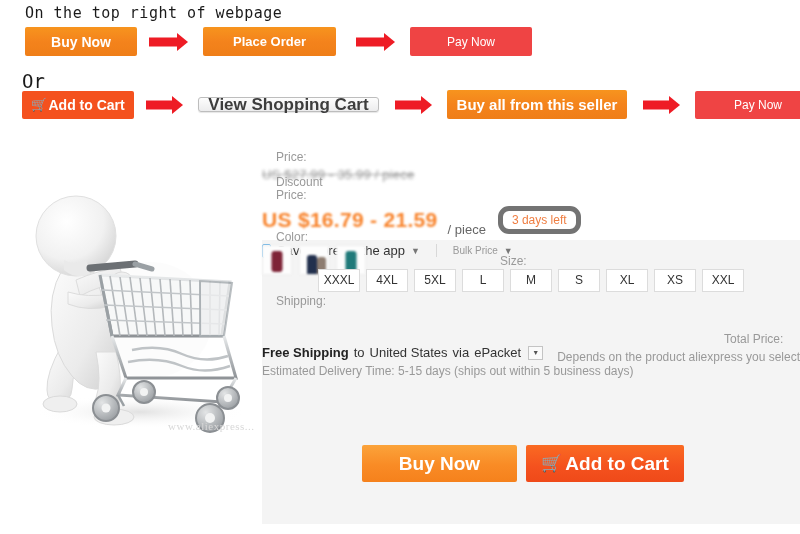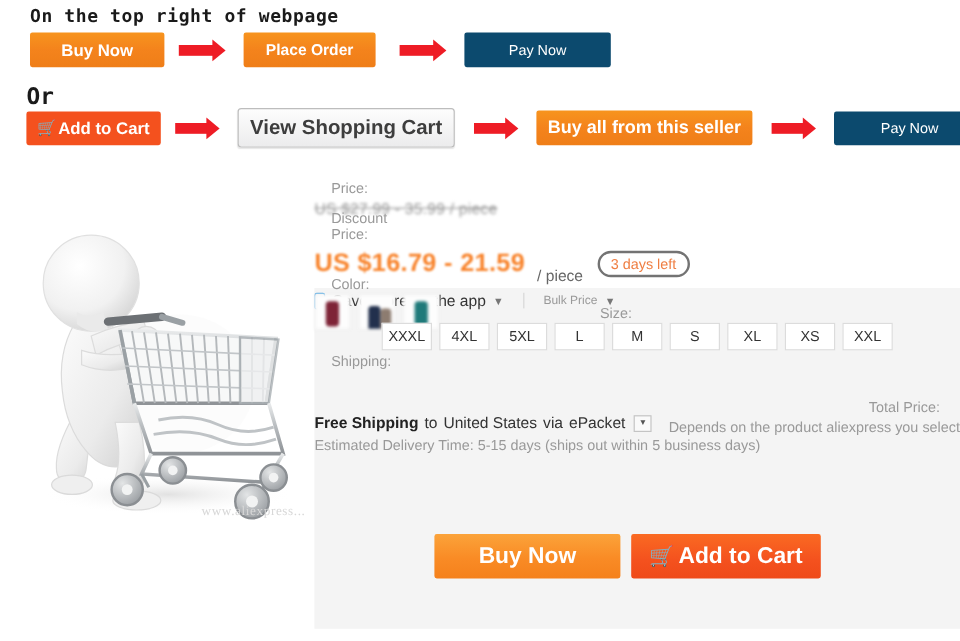--- a/index.html
+++ b/index.html
@@ -9,21 +9,21 @@
     font-family: "Liberation Sans", sans-serif;
     overflow: hidden;
   }
   .page { position: relative; width: 800px; height: 534px; background: #fff; }
 
   
   .flow-heading {
     position: absolute;
     font-family: "DejaVu Sans Mono", monospace;
     font-size: 15px;
-    font-weight: 700;
+    font-weight: 400;
     color: #1a1a1a;
     letter-spacing: 0.5px;
     white-space: nowrap;
   }
   #heading-top { left: 25px; top: 4px; }
   #heading-or  { left: 22px; top: 70px; font-size: 19px; letter-spacing: 0; }
 
   .flow-row { position: absolute; display: flex; align-items: center; }
   #flow-row-1 { left: 25px; top: 27px; }
   #flow-row-2 { left: 22px; top: 90px; }
@@ -31,37 +31,37 @@
   .fbtn {
     display: flex; align-items: center; justify-content: center;
     color: #ffffff;
     white-space: nowrap;
     border-radius: 2px;
     font-weight: 700;
   }
   .fbtn.orange-grad {
     background: linear-gradient(to bottom, #f7941e 0%, #f4831c 50%, #ef7e18 100%);
   }
-  .fbtn.orange-flat { background: #0c4a6e; font-weight: 400; }
+  .fbtn.orange-flat { background: #ef4444; font-weight: 400; }
   .fbtn.red-orange { background: #f4511e; }
   .fbtn.grey {
     background: linear-gradient(to bottom, #fdfdfd 0%, #ececed 100%);
     border: 1px solid #bdbdbd;
     color: #3d3d3d;
     border-radius: 3px;
     box-shadow: 0 1px 1px rgba(0,0,0,.10);
   }
 
   
   #fbtn-buy-now-1    { width: 112px; height: 29px; font-size: 14px; }
-  #fbtn-place-order  { width: 110px; height: 29px; font-size: 13px; }
+  #fbtn-place-order  { width: 133px; height: 29px; font-size: 13px; }
   #fbtn-pay-now-1    { width: 122px; height: 29px; font-size: 12px; font-weight: 400; }
   
   #fbtn-add-cart-1   { width: 112px; height: 28px; font-size: 14px; }
-  #fbtn-view-cart    { width: 181px; height: 33px; font-size: 17px; }
+  #fbtn-view-cart    { width: 181px; height: 15px; font-size: 17px; }
   #fbtn-buy-all      { width: 180px; height: 29px; font-size: 15px; }
   #fbtn-pay-now-2    { width: 126px; height: 28px; font-size: 12px; font-weight: 400; }
 
   .cart-glyph { font-size: 13px; margin-right: 1px; line-height: 1; }
 
   .arrow { position: relative; display: inline-block; flex: none; }
   .arrow .shaft {
     position: absolute; left: 0; top: 50%; transform: translateY(-50%);
     height: 9px; background: #ee1c25;
   }
@@ -108,21 +108,21 @@
   #row-discount { height: 44px; padding-top: 6px; }
   .rlabel-two-line { line-height: 13px; padding-top: 6px; }
   .disc-line { display: flex; align-items: center; }
   .disc-price {
     font-size: 21px; font-weight: 700; color: #f8832b;
     filter: blur(1.1px); letter-spacing: .3px;
   }
   .per-piece { font-size: 13px; color: #666; margin-left: 10px; margin-top: 20px; }
   .days-badge {
     margin-left: 12px; font-size: 12px; color: #ef7e42;
-    border: 2px solid #737373; border-radius: 11px;
+    border: 5px solid #737373; border-radius: 11px;
     padding: 2px 9px; background: #fff;
   }
   .app-line { display: flex; align-items: center; margin-top: 6px; }
   .phone-icon {
     width: 9px; height: 14px; border: 1.5px solid #4aa3e0;
     border-radius: 2px; margin-right: 6px; display: inline-block;
   }
   .app-text { font-size: 13px; color: #333; }
   .caret-down { margin-left: 6px; font-size: 9px; color: #777; }
   .vdiv { width: 1px; height: 13px; background: #d8d8d8; margin: 0 16px; }

